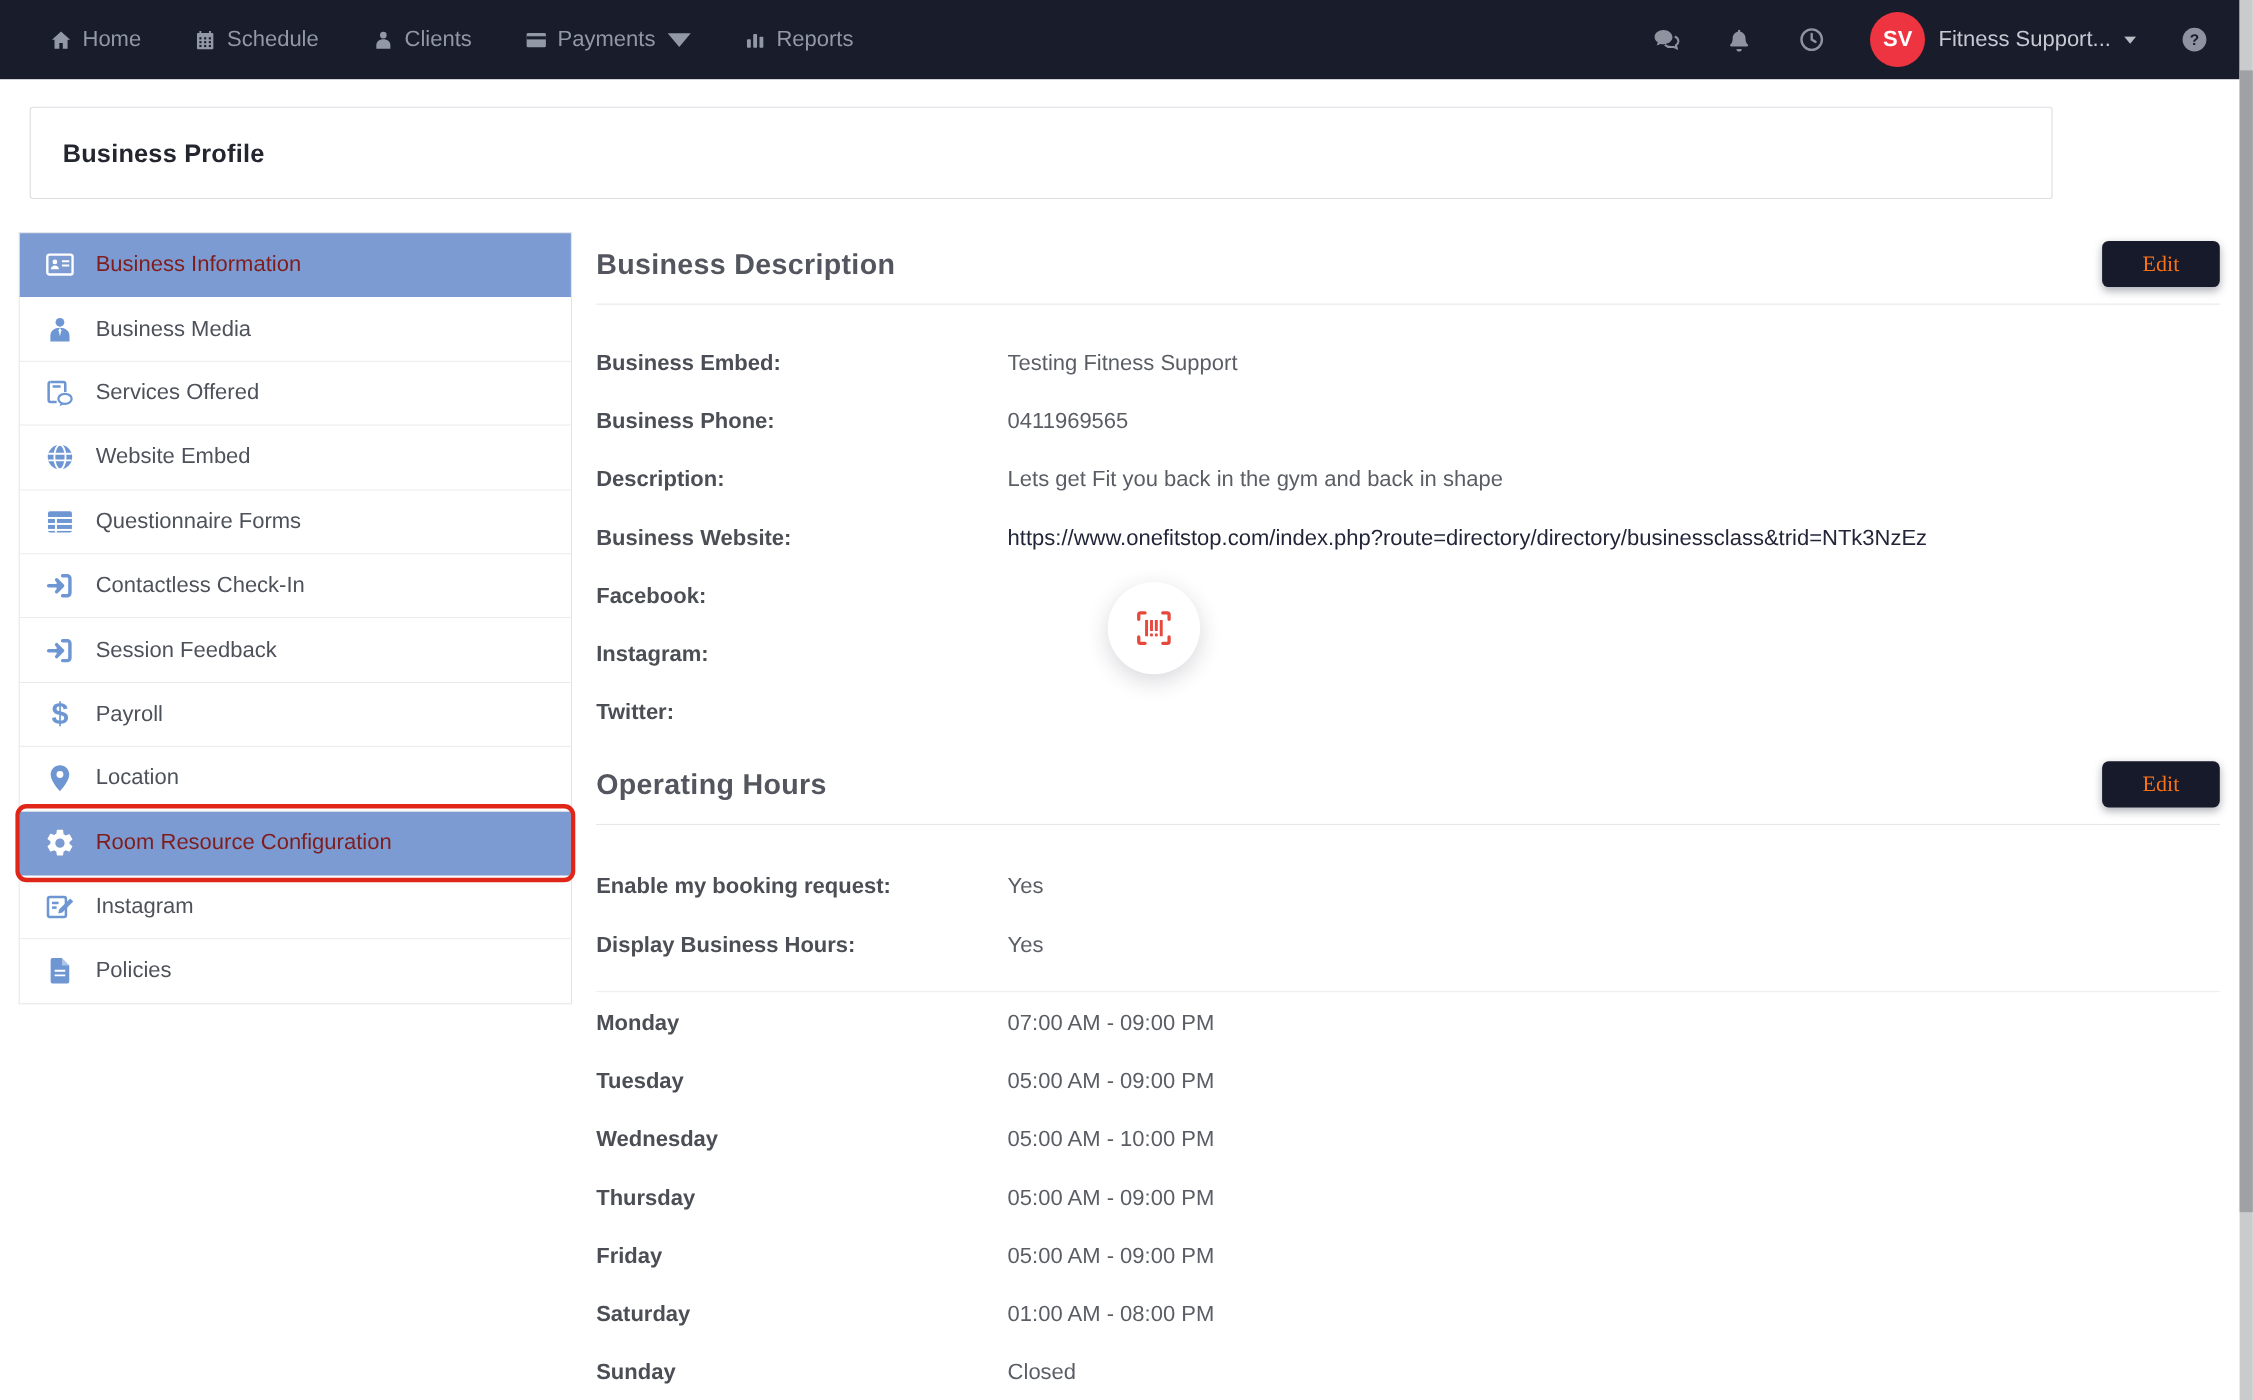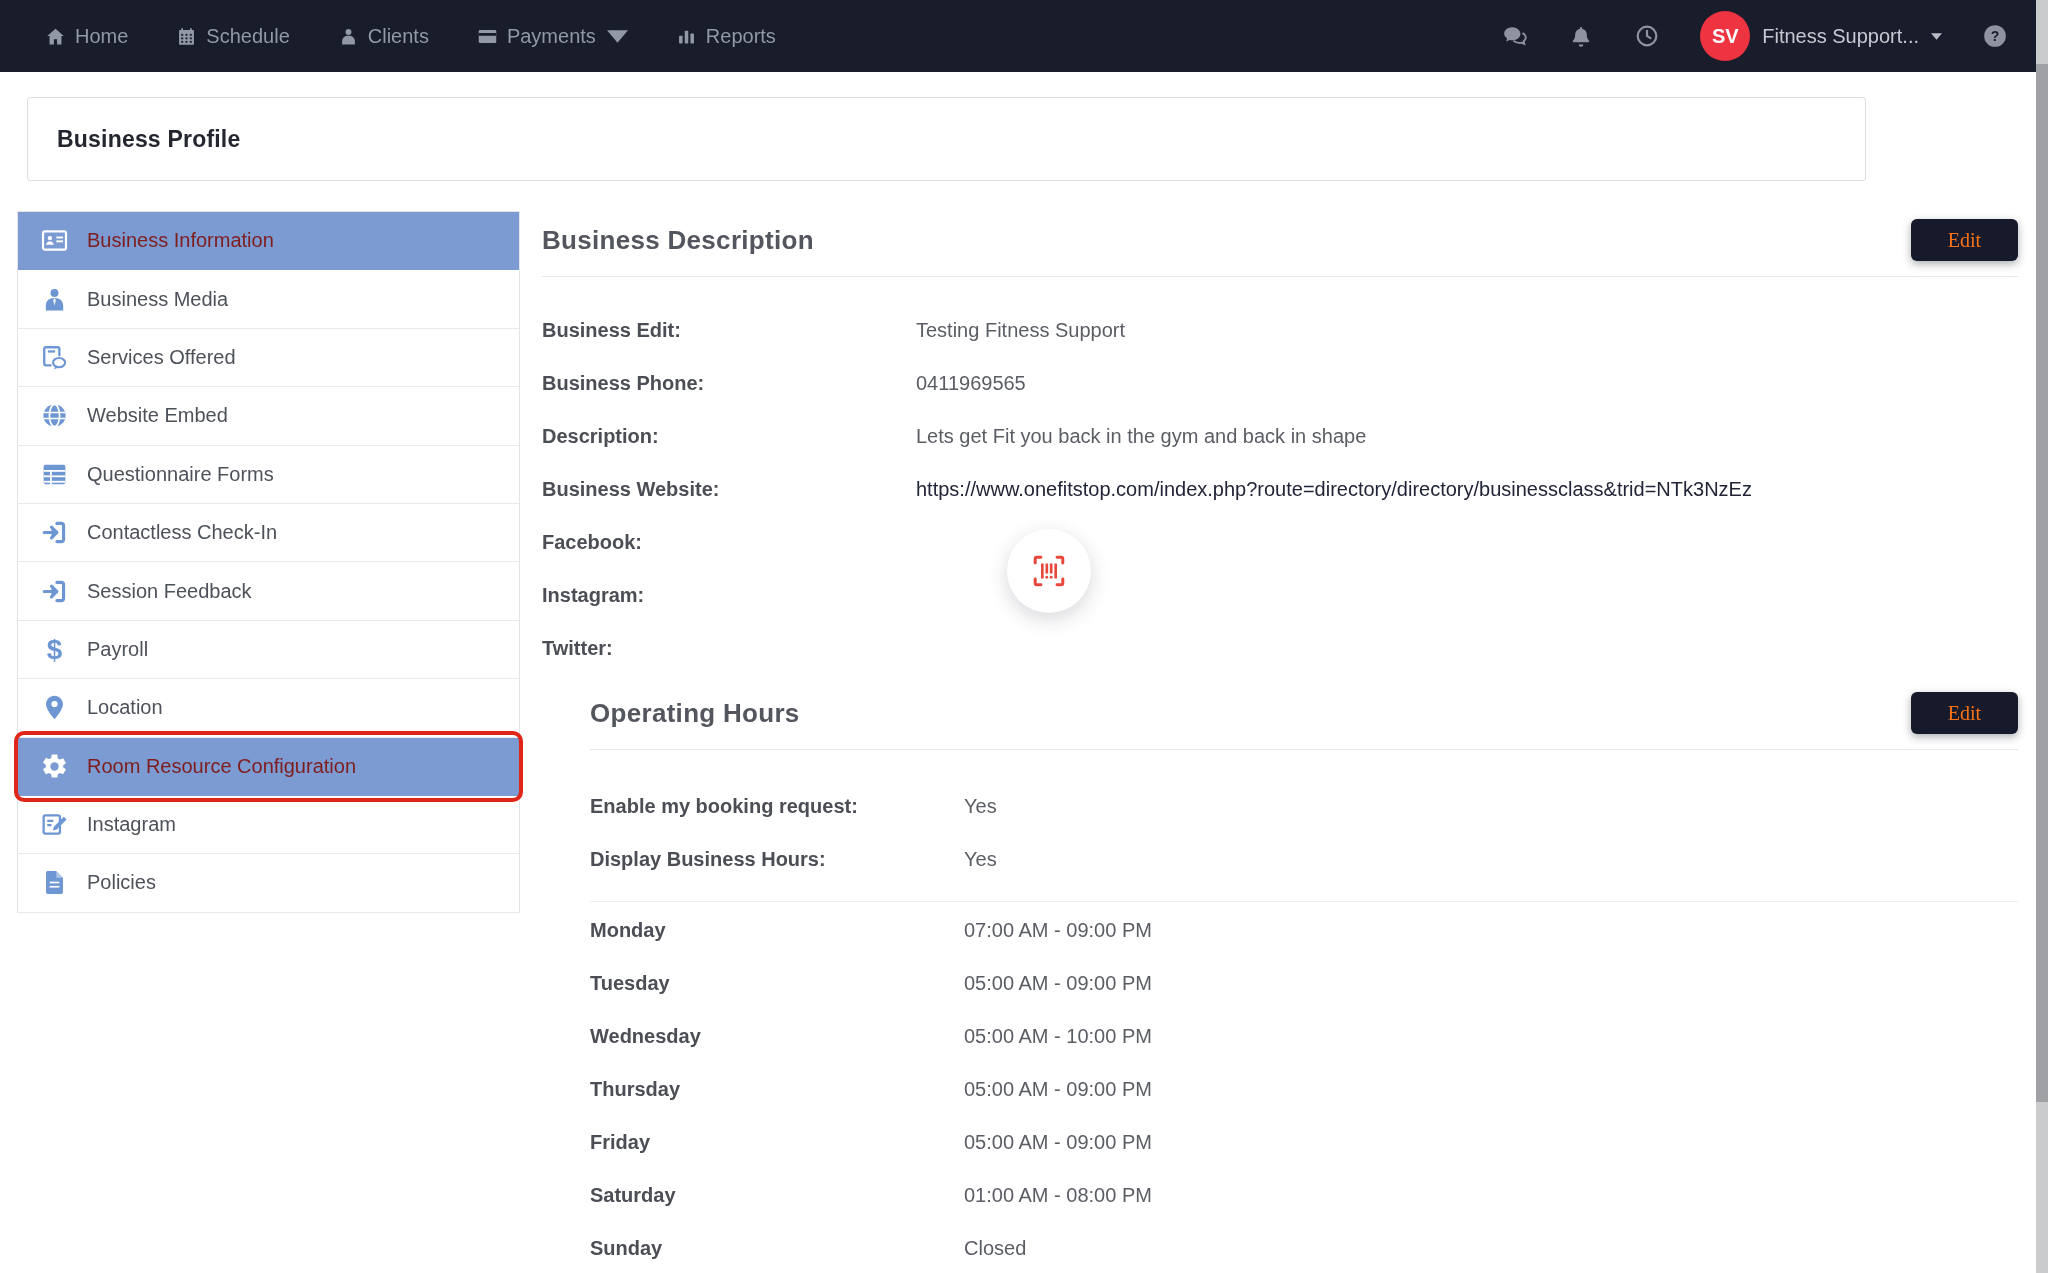--- a/index.html
+++ b/index.html
@@ -93,21 +93,21 @@
     background:var(--edit_bg);color:#f97316;font-size:20px;
     font-family:Liberation Serif, serif;
     cursor:pointer;box-shadow:0 3px 8px rgba(23,26,43,.35);
   }
   .divider{height:1px;background:var(--divider);margin-top:13px;}
   .fields{margin-top:42px;}
   .kv-row{display:flex;margin-bottom:31px;font-size:20px;line-height:22px;}
   .kv-row .k{width:374px;flex:none;font-weight:bold;color:var(--label_color);}
   .kv-row .v{color:var(--value_color);}
   .kv-row .v.link{color:var(--link_color);cursor:pointer;}
-  .oh-section{margin-top:20px;margin-left:48px;}
+  .oh-section{margin-top:20px;}
   .settings{margin-top:45px;}
   .sub-divider{height:1px;background:#ededef;margin-top:19px;}
   .days{margin-top:17px;}
   
   .qr-badge{
     position:absolute;left:465px;top:318px;width:84px;height:84px;border-radius:50%;
     background:#fff;box-shadow:0 6px 20px rgba(40,40,60,.18);
     display:flex;align-items:center;justify-content:center;cursor:pointer;
   }
   .qr-badge svg{width:46px;height:46px;display:block;}
@@ -354,21 +354,21 @@
 
 <div class="main">
   <div class="section-header">
     <h2>Business Description</h2>
     <button class="edit-btn">Edit</button>
   </div>
   <div class="divider"></div>
 
   <div class="fields" id="bd-fields">
       <div class="kv-row">
-        <span class="k">Business Edit:</span>
+        <span class="k">Business Embed:</span>
         <span class="v">Testing Fitness Support</span>
       </div>
       <div class="kv-row">
         <span class="k">Business Phone:</span>
         <span class="v">0411969565</span>
       </div>
       <div class="kv-row">
         <span class="k">Description:</span>
         <span class="v">Lets get Fit you back in the gym and back in shape</span>
       </div>

